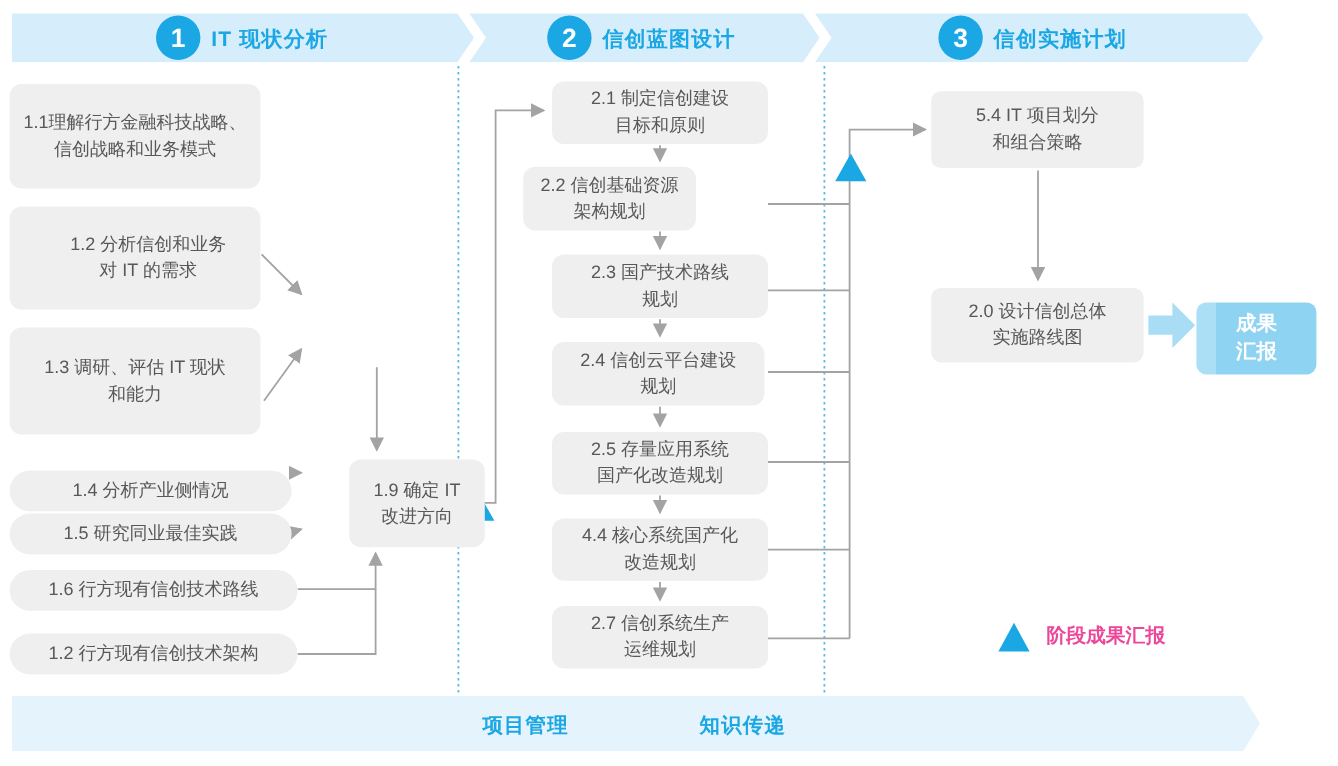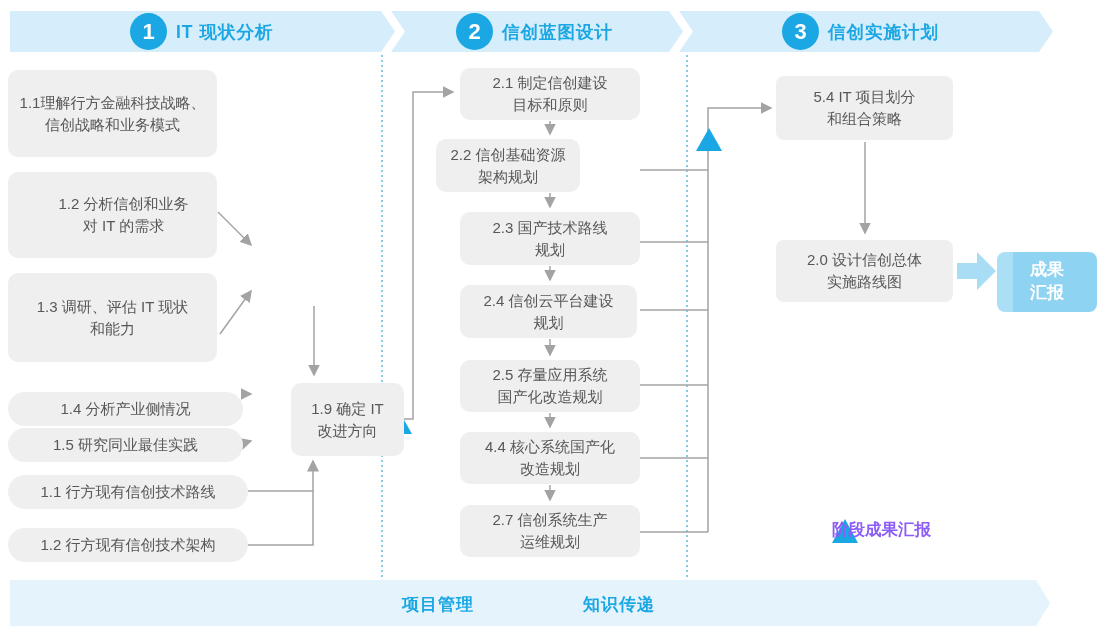--- a/index.html
+++ b/index.html
@@ -26,21 +26,21 @@
           display:flex; align-items:center; justify-content:center; padding:4px 8px; }
   .pill { border-radius:17px; }
 
   
   .result { position:absolute; left:997px; top:242px; width:100px; height:60px; border-radius:8px;
             background:linear-gradient(90deg,#abdff6 0 16px,#8fd3f2 16px);
             color:#fff; font-weight:bold; font-size:17px; line-height:1.35; text-align:center;
             display:flex; align-items:center; justify-content:center; white-space:pre-line;margin-top:10px; }
 
   
-  .legend-label { position:absolute; left:832px; top:519px; font-size:16.5px; font-weight:bold; color:#8b5cf6; }
+  .legend-label { position:absolute; left:872px; top:519px; font-size:16.5px; font-weight:bold; color:#ec4899; }
   .bottom-label { position:absolute; top:593px; font-size:17px; font-weight:bold; color:#1ba7e3; letter-spacing:1px;text-align:center; }
   .bottom-label.b1 { left:402px; }
   .bottom-label.b2 { left:583px; }
 
   svg.overlay { position:absolute; left:0; top:0; pointer-events:none; }
 </style>
 </head>
 <body>
 
 <div id="stage">
@@ -114,21 +114,21 @@
   </div>
 
   <div class="pbox" style="left:8px;top:70px;width:209px;height:87px;">1.1理解行方金融科技战略、
 信创战略和业务模式</div>
   <div class="pbox" style="left:8px;top:172px;width:209px;height:86px;padding-left:30px;">1.2 分析信创和业务
 对 IT 的需求</div>
   <div class="pbox" style="left:8px;top:273px;width:209px;height:89px;">1.3 调研、评估 IT 现状
 和能力</div>
   <div class="pbox pill" style="left:8px;top:392px;width:235px;height:34px;">1.4 分析产业侧情况</div>
   <div class="pbox pill" style="left:8px;top:428px;width:235px;height:34px;">1.5 研究同业最佳实践</div>
-  <div class="pbox pill" style="left:8px;top:475px;width:240px;height:34px;">1.1 行方现有信创技术路线</div>
+  <div class="pbox pill" style="left:8px;top:475px;width:240px;height:34px;">1.6 行方现有信创技术路线</div>
   <div class="pbox pill" style="left:8px;top:528px;width:240px;height:34px;">1.2 行方现有信创技术架构</div>
   <div class="pbox" style="left:258px;top:383px;width:113px;height:73px;margin-left:33px;">1.9 确定 IT
 改进方向</div>
 
   <div class="pbox" style="left:460px;top:68px;width:180px;height:52px;">2.1 制定信创建设
 目标和原则</div>
   <div class="pbox" style="left:436px;top:139px;width:144px;height:53px;">2.2 信创基础资源
 架构规划</div>
   <div class="pbox" style="left:460px;top:212px;width:180px;height:53px;">2.3 国产技术路线
 规划</div>

